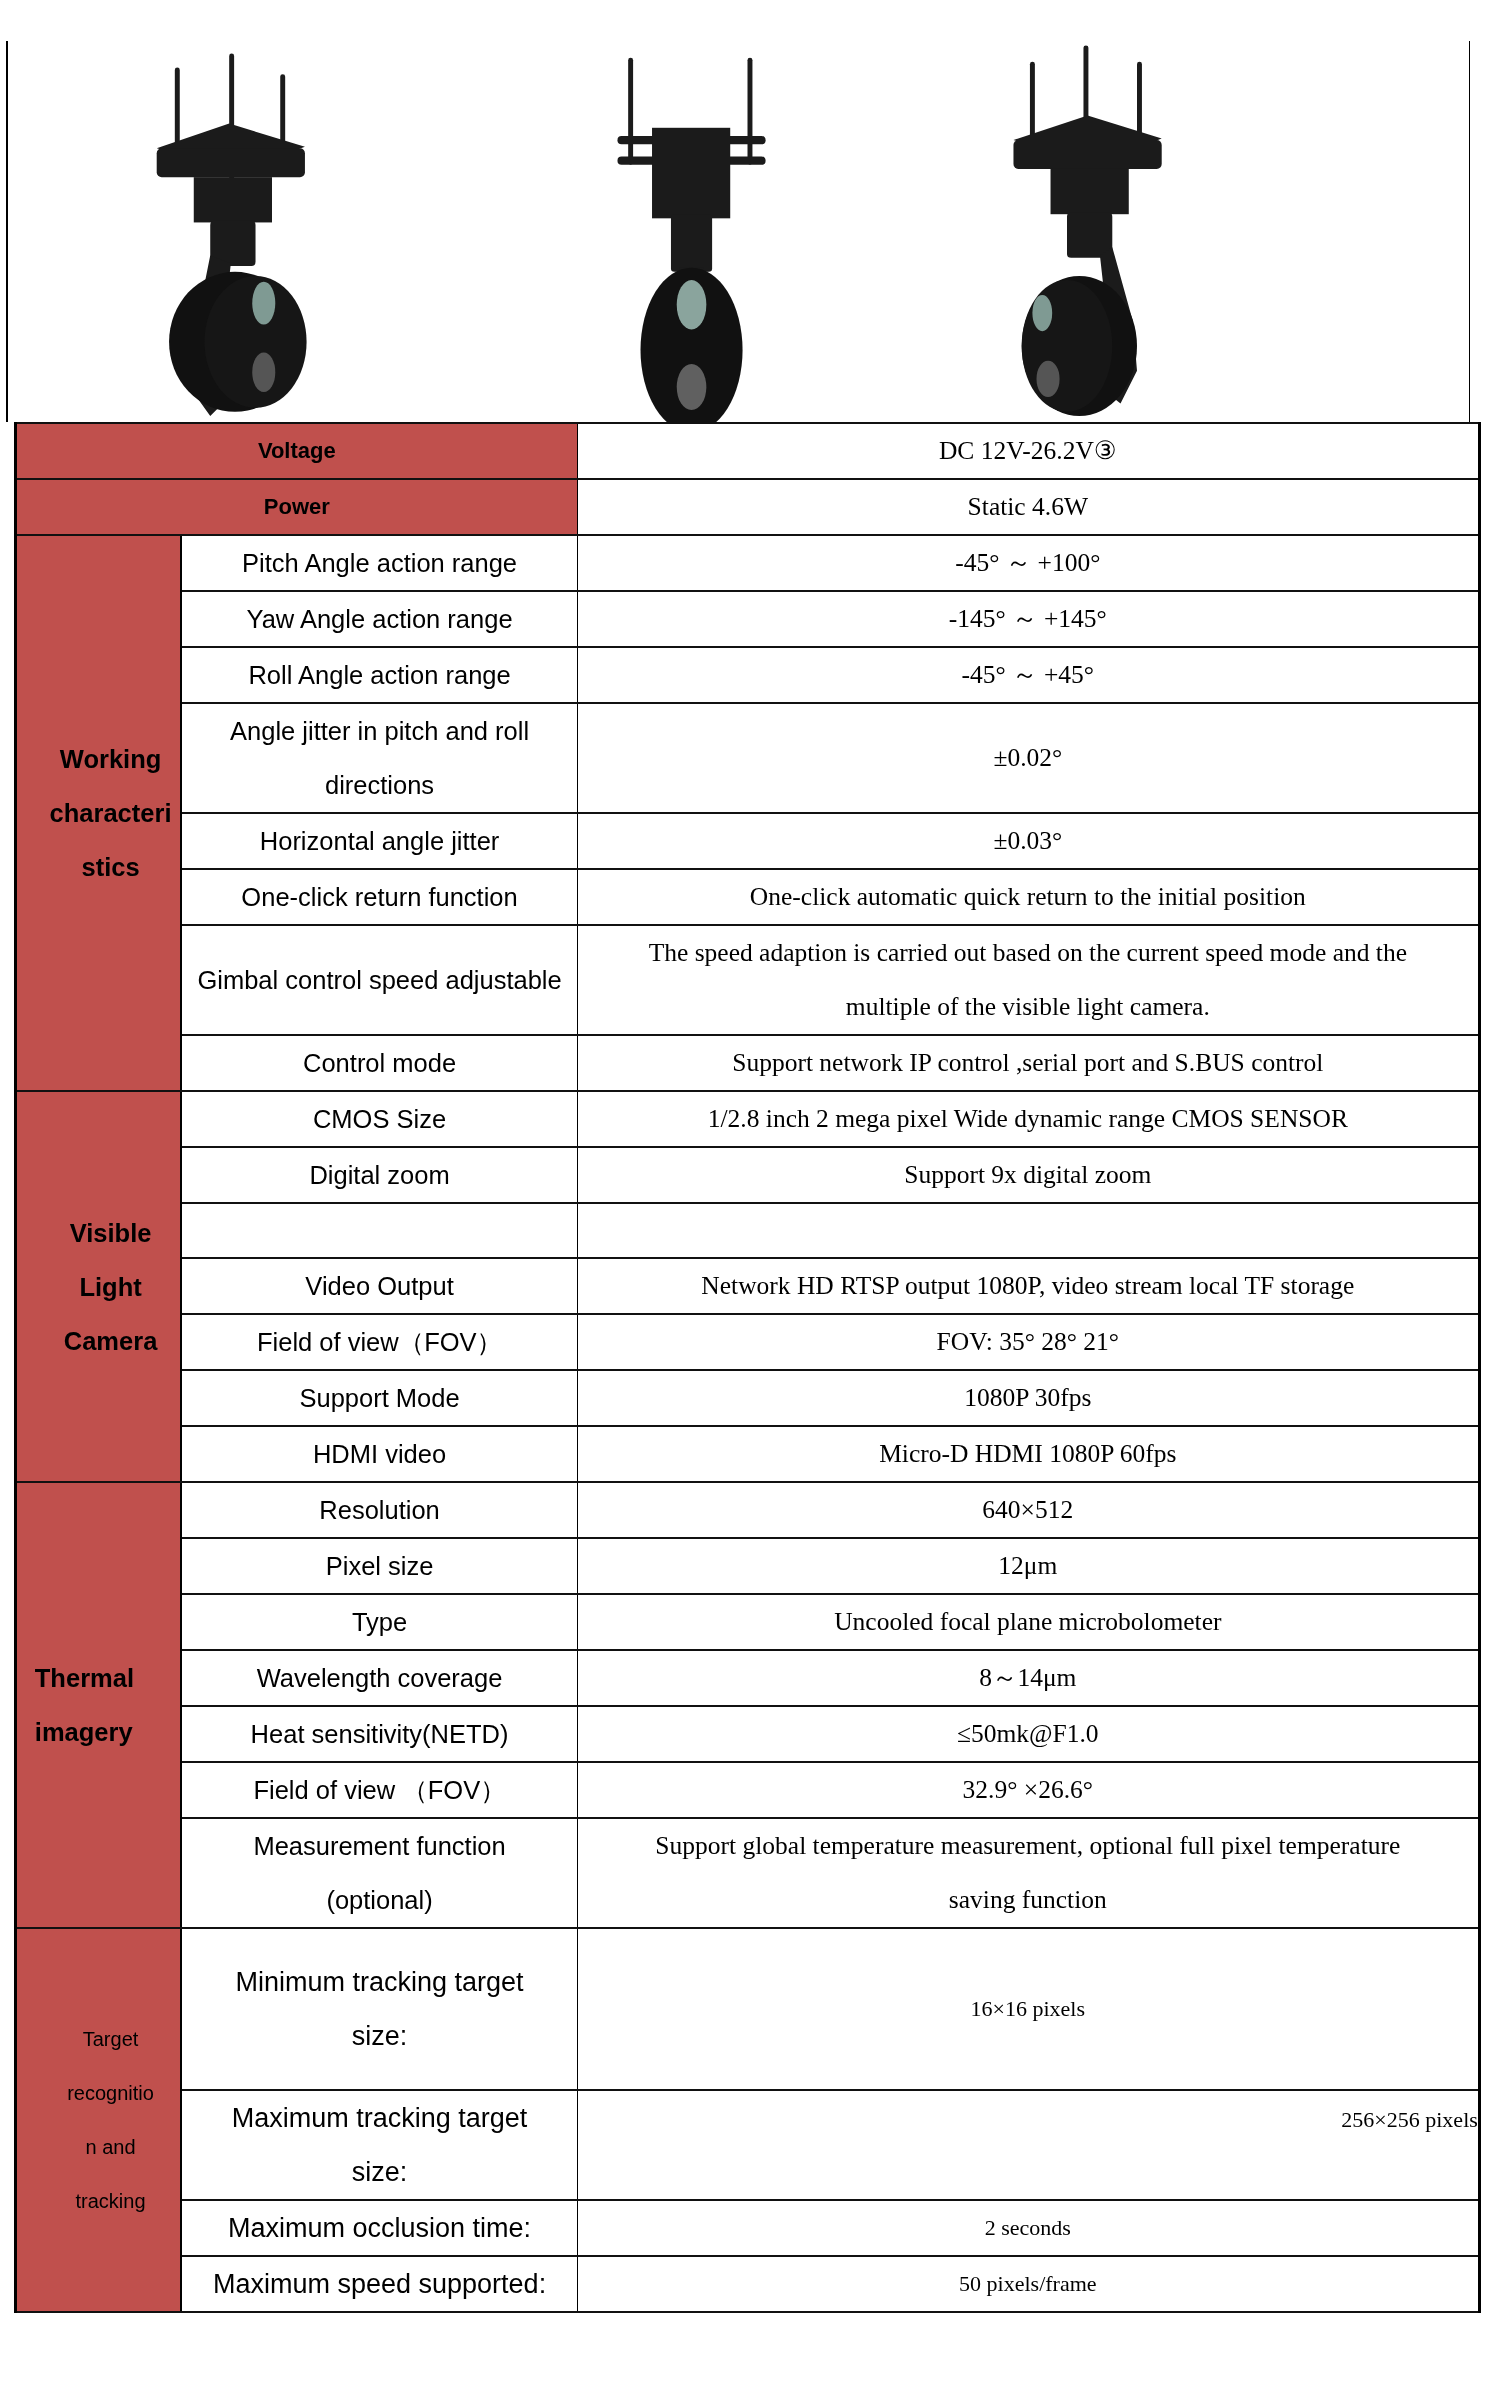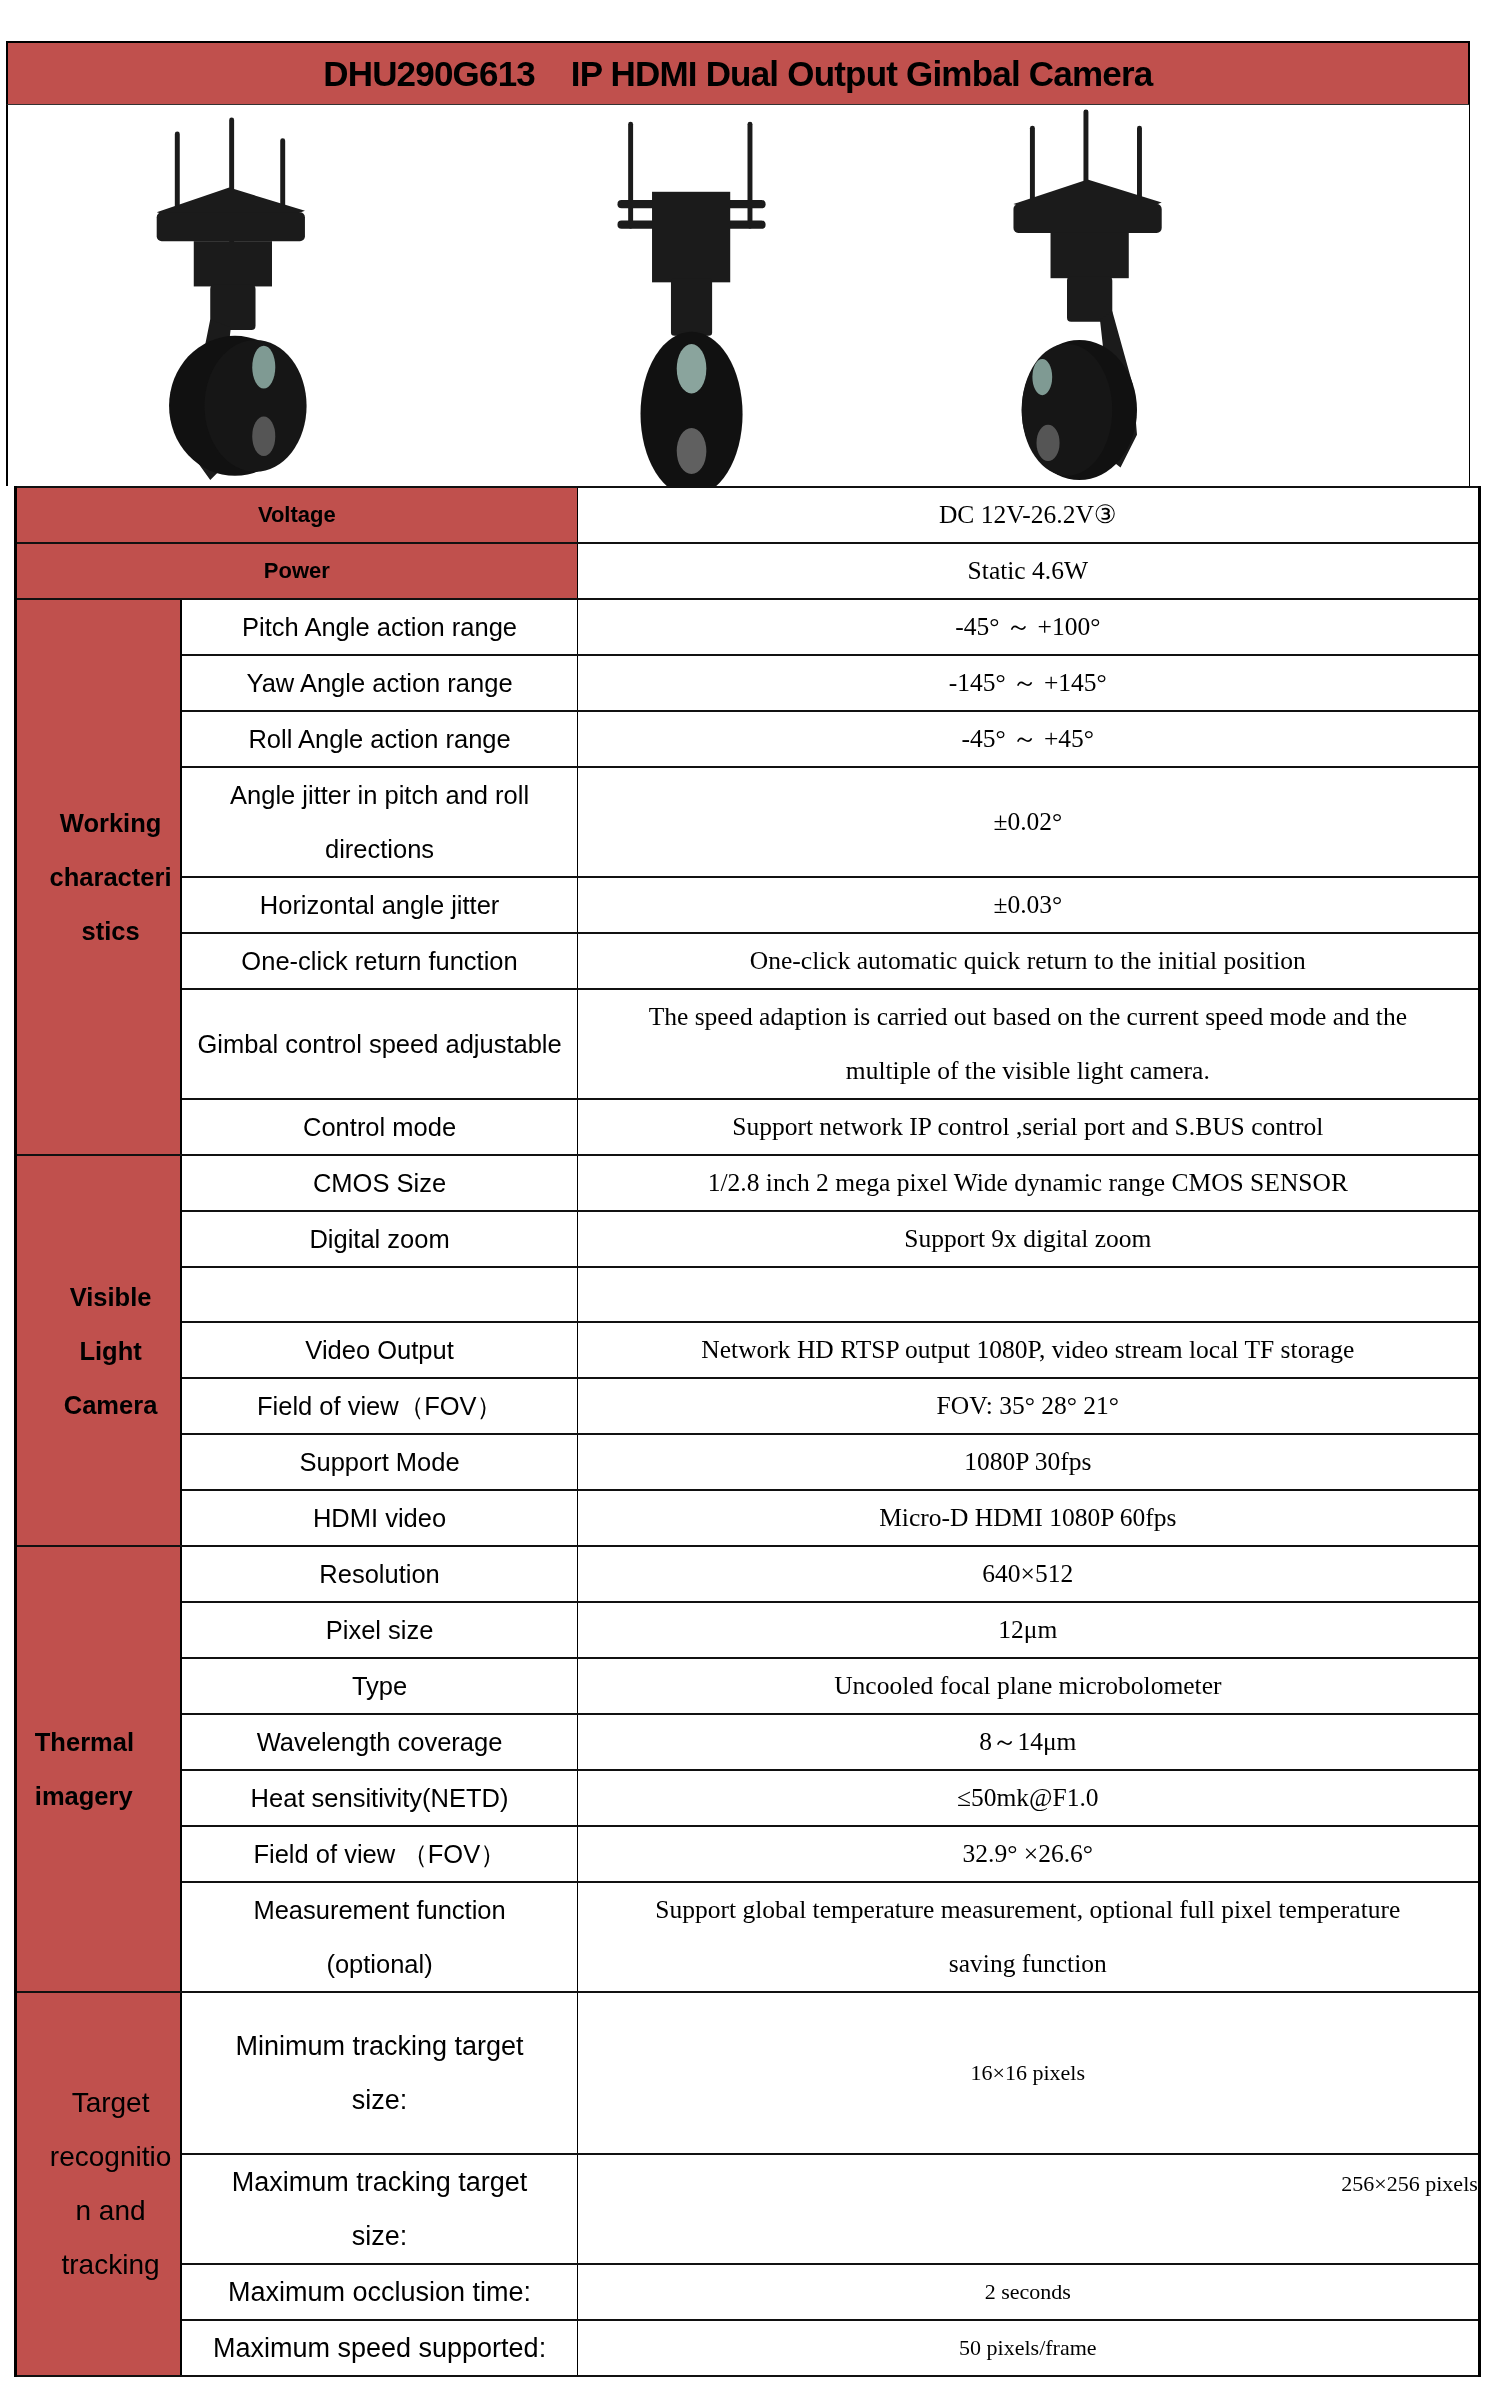--- a/index.html
+++ b/index.html
@@ -19,21 +19,21 @@
     table { border-collapse: collapse; width: 1464px; table-layout: fixed; margin-left: 8px; }
     td { box-sizing: border-box; text-align: center; vertical-align: middle; padding: 0; }
     td { border-top: 2.5px solid #111; border-bottom: 2.5px solid #111; }
     td.sec {
       background: #c0504d; font-family: "Liberation Sans", sans-serif; font-weight: bold;
       font-size: 25.5px; color: #000; border-left: 3.3px solid #000; border-right: 2.5px solid #000;
       line-height: 54px;
       padding-left: 24px;
     }
     td.sec.left { text-align: left; padding-left: 18px; }
-    td.sec.thin { font-weight: normal; font-size: 28px; }
+    td.sec.thin { font-weight: normal; font-size: 20px; }
     td.hdr {
       background: #c0504d; font-family: "Liberation Sans", sans-serif; font-weight: bold;
       font-size: 22px; color: #000; border-left: 3.3px solid #000; border-right: 1.6px solid #000;
     }
     td.lab {
       font-family: Liberation Sans, sans-serif; font-size: 25.5px; color: #000;
       border-right: 1.6px solid #000; line-height: 54px;
     }
     td.val {
       font-family: "Liberation Serif", serif; font-size: 25.5px; color: #000;
@@ -44,21 +44,20 @@
     tr.r1 td { height: 55px; }
     tr.r2 td { height: 110px; }
     tr.r3 td { height: 162px; }
     tr.rtop td.val { vertical-align: top; padding-top: 1.6px; text-align: right; }
     .line { display: block; }
   </style>
 </head>
 <body>
 
 <div class="sheet">
-  <div class="title">DHU290G613    IP HDMI Dual Output Gimbal Camera</div>
 
   <div class="photos">
 
     <svg class="photo" style="left:124px" width="280" height="381" viewBox="0 0 340 462">
       <g fill="#1b1b1b">
         <rect x="52" y="32" width="6" height="110" rx="3"></rect>
         <rect x="180" y="40" width="6" height="110" rx="3"></rect>
         <rect x="118" y="15" width="6" height="200" rx="3"></rect>
         <polygon points="30,130 118,100 210,128 130,158"></polygon>
         <rect x="30" y="130" width="180" height="35" rx="6"></rect>

